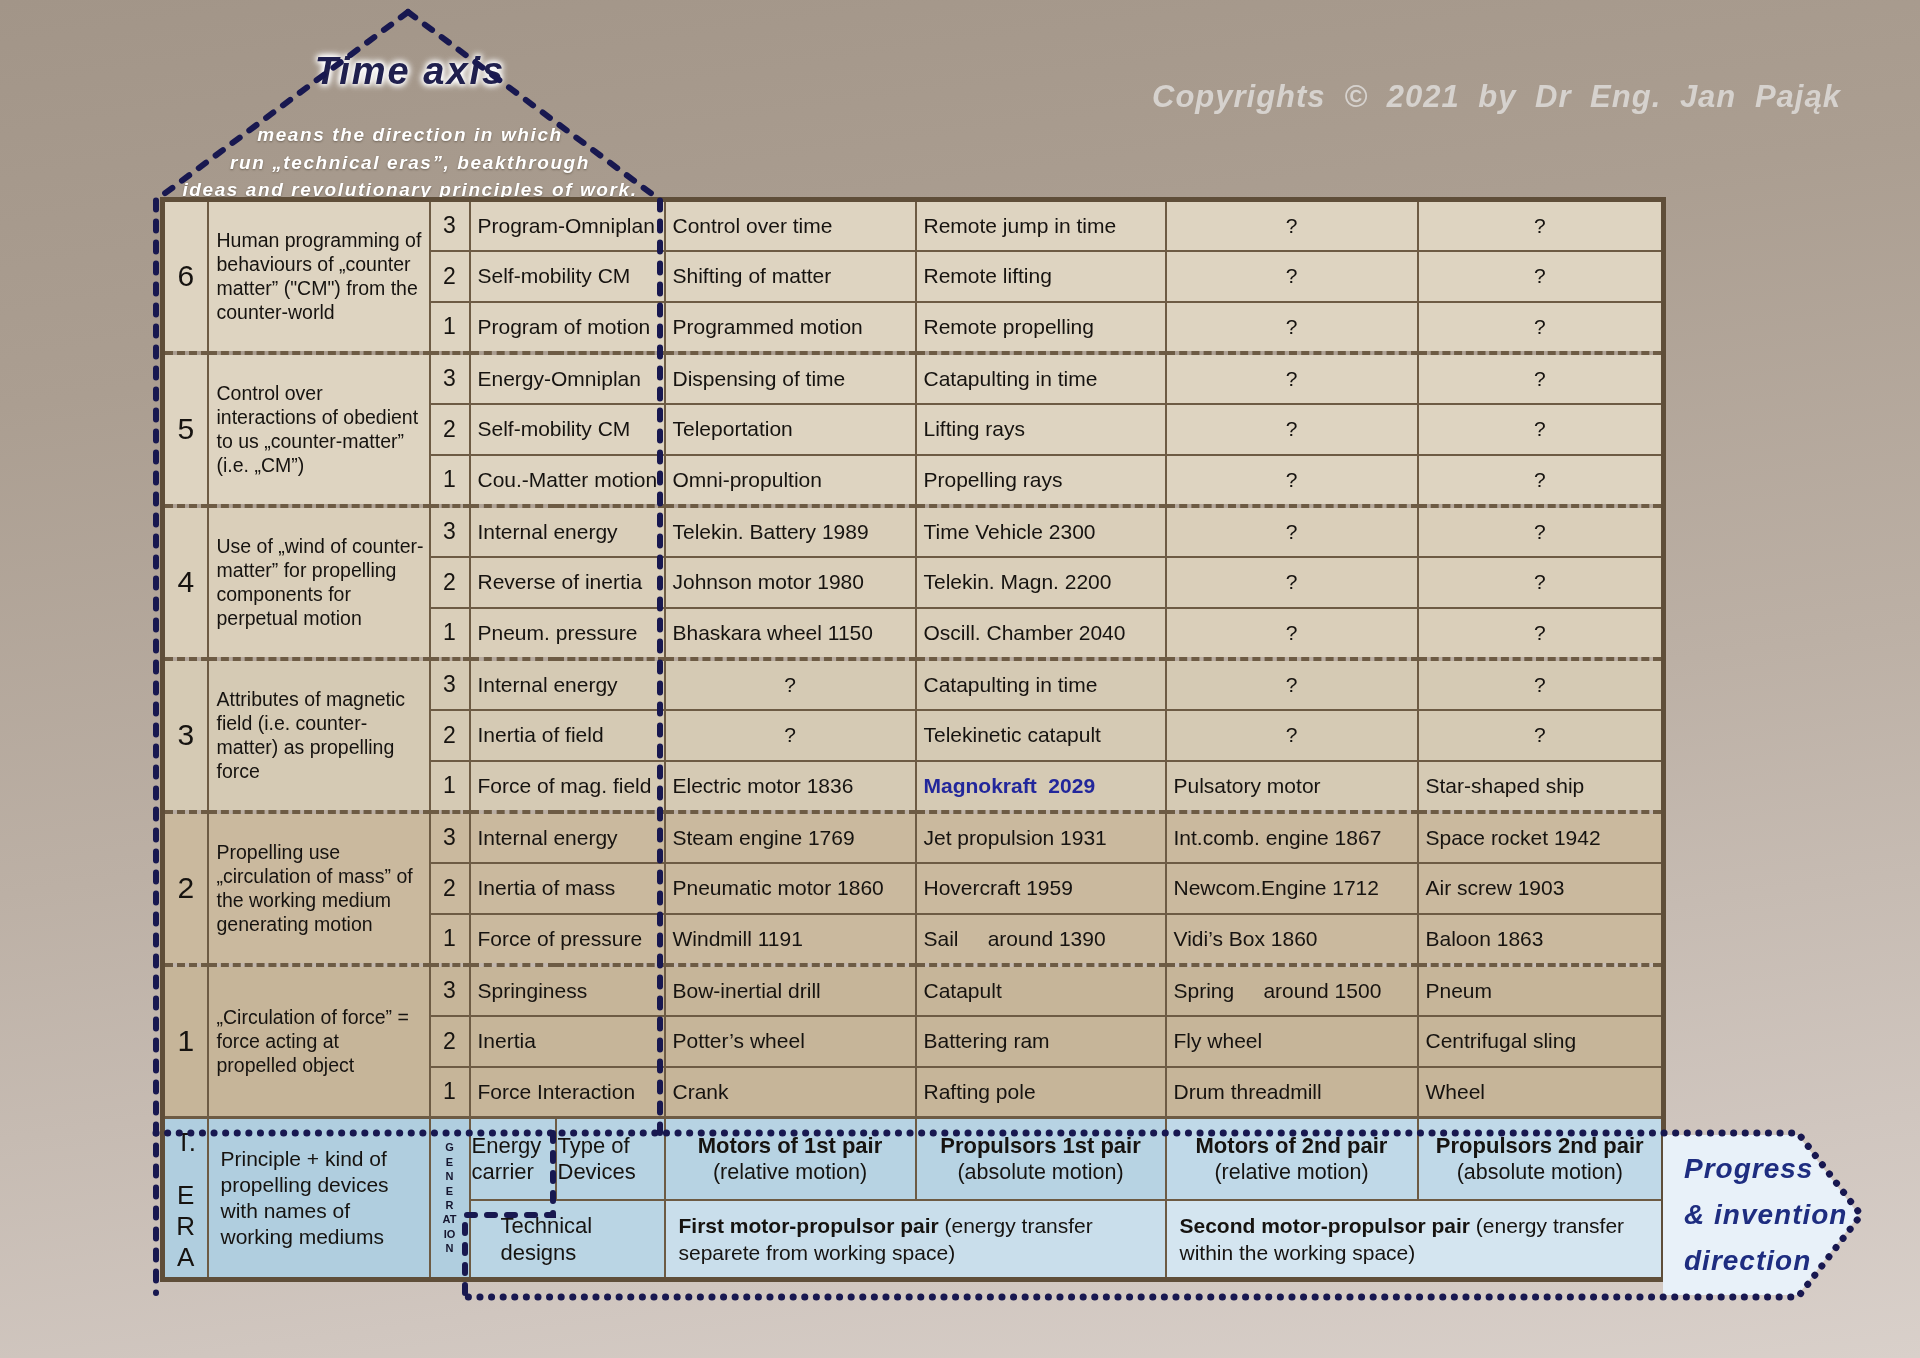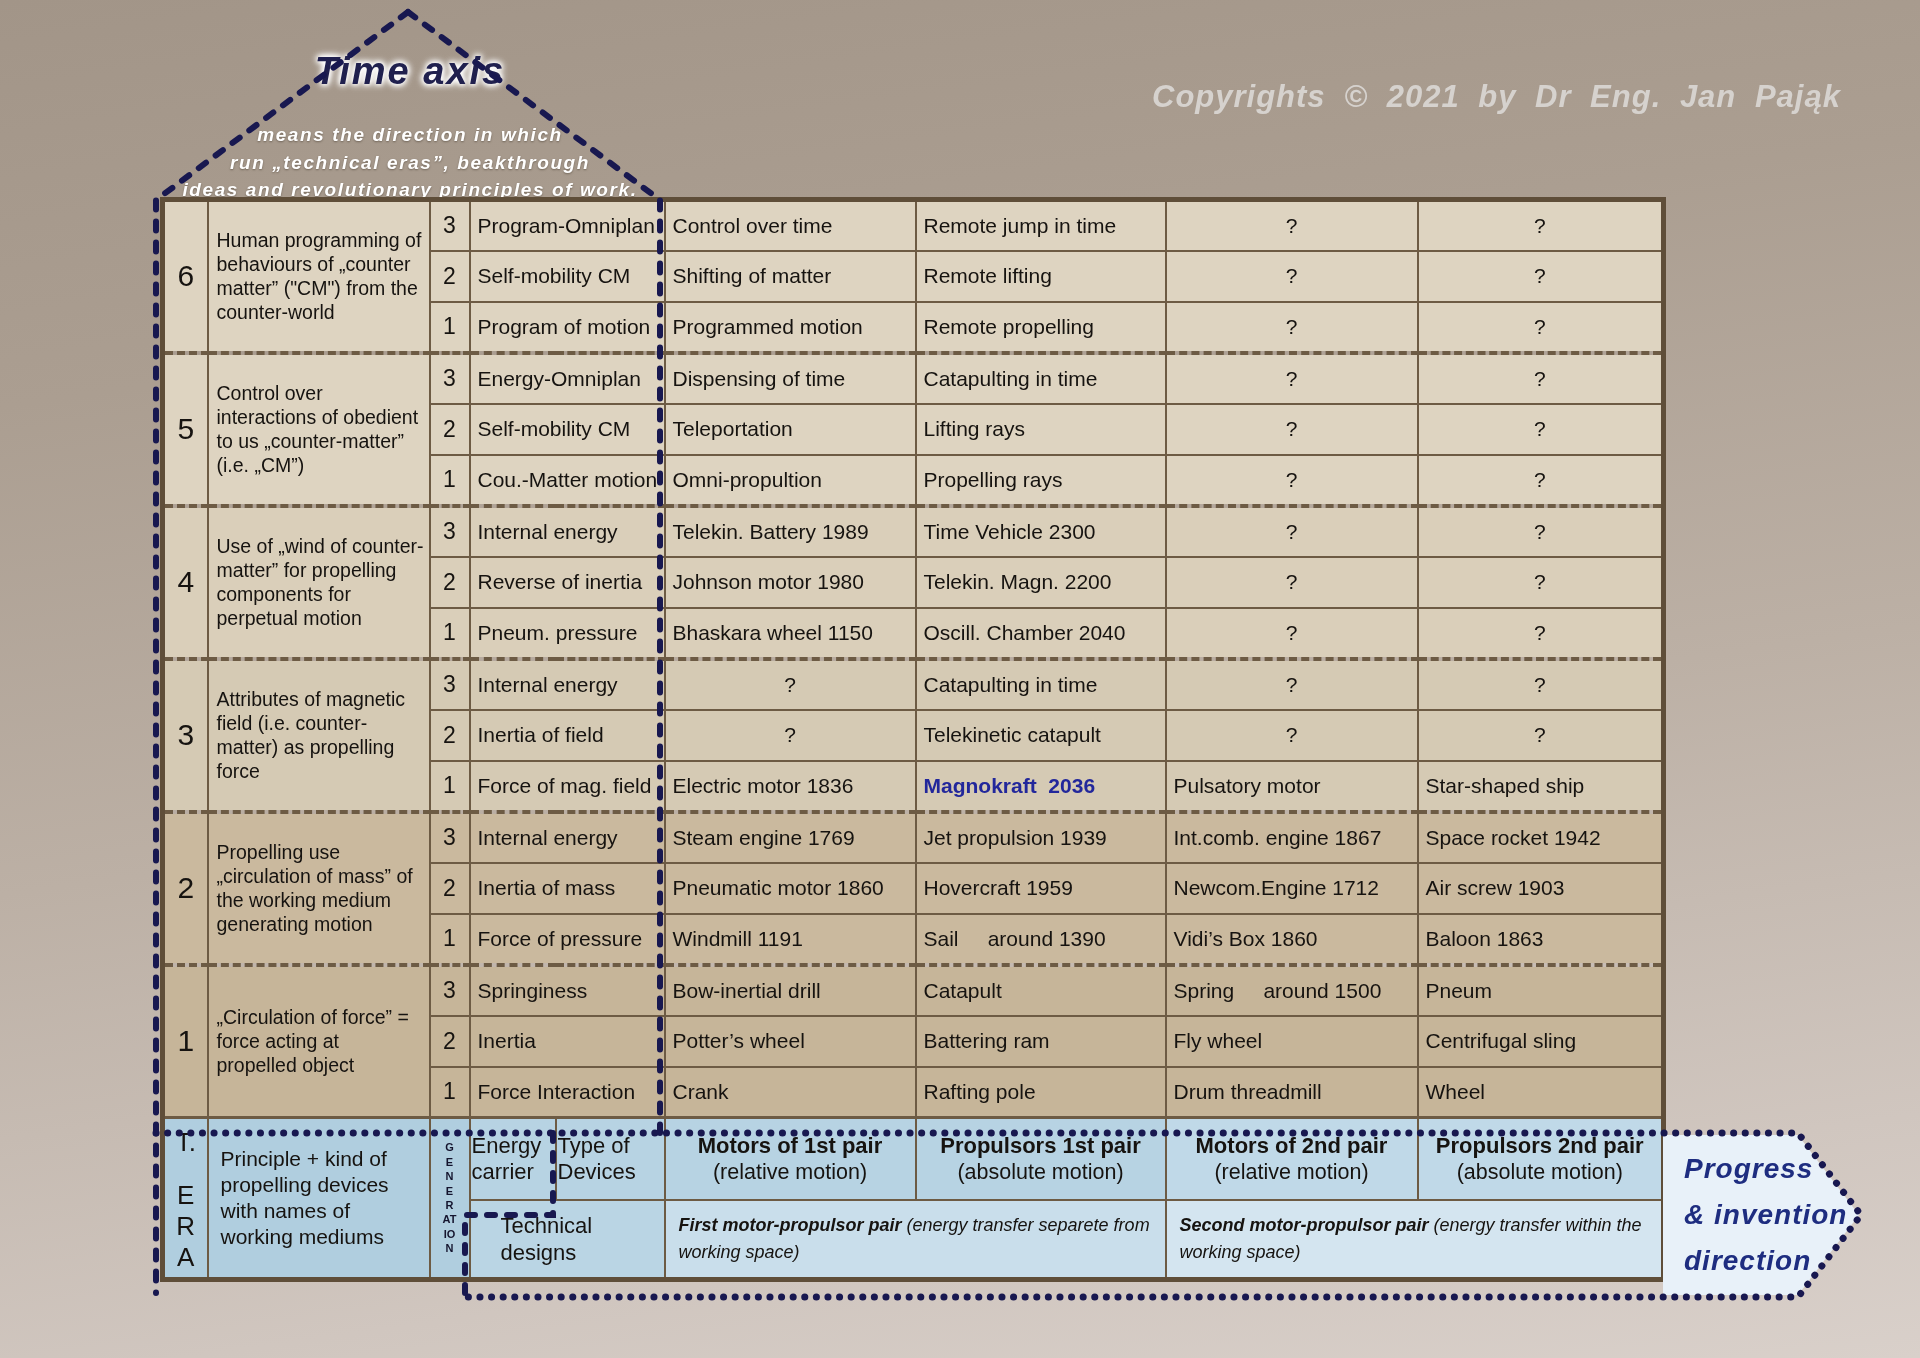--- a/index.html
+++ b/index.html
@@ -57,21 +57,21 @@
   td.genv{padding:0;}
   .vword{width:14px; margin:16px auto; font-size:11px; font-weight:bold; line-height:14.4px;
          word-break:break-all; text-align:center; color:#14142e;}
   td.bh{background:#b7d3e3; text-align:center; font-size:21.5px; line-height:26px;}
   td.bh .bh-t{font-weight:bold; font-size:22px;}
   td.bh2{background:#c0d9e8;}
   td.bh-sm{background:#b7d3e3; text-align:left; font-size:22px; line-height:26px;}
   td.energy-a{border-bottom-width:0; border-right-width:0;}
   td.type-b{border-left-width:0;}
   td.tech{background:#bad5e4; font-size:22px; line-height:27px; padding-left:30px; border-top-width:0;}
-  td.pairrow{font-size:18px; font-style:italic; line-height:27px; padding:0 6px 0 13px;}
+  td.pairrow{font-size:21px; line-height:27px; padding:0 6px 0 13px;}
   td.pr1{background:#c9deeb;}
   td.pr2{background:#d4e5f0;}
   .pb{font-weight:bold;}
   
   svg.overlay{position:absolute; left:0; top:0; pointer-events:none;}
   .progress{
     position:absolute; left:1684px; top:1146px;
     font-size:28px; font-weight:bold; font-style:italic; color:#1e2d80;
     line-height:46px; letter-spacing:1px;
   }
@@ -200,32 +200,32 @@
       <td class="cell" colspan="2">Inertia of field</td>
       <td class="cell centered">?</td>
       <td class="cell">Telekinetic catapult</td>
       <td class="cell centered">?</td>
       <td class="cell centered">?</td>
     </tr>
     <tr class="data e3">
       <td class="gen">1</td>
       <td class="cell" colspan="2">Force of mag. field</td>
       <td class="cell">Electric motor 1836</td>
-      <td class="cell hl-blue">Magnokraft  2036</td>
+      <td class="cell hl-blue">Magnokraft  2029</td>
       <td class="cell">Pulsatory motor</td>
       <td class="cell">Star-shaped ship</td>
     </tr>
 
     <tr class="data e4 era-sep">
       <td class="era-num" rowspan="3">2</td>
       <td class="era-desc" rowspan="3">Propelling use „circulation of mass” of the working medium generating motion</td>
       <td class="gen">3</td>
       <td class="cell" colspan="2">Internal energy</td>
       <td class="cell">Steam engine 1769</td>
-      <td class="cell">Jet propulsion 1939</td>
+      <td class="cell">Jet propulsion 1931</td>
       <td class="cell">Int.comb. engine 1867</td>
       <td class="cell">Space rocket 1942</td>
     </tr>
     <tr class="data e4">
       <td class="gen">2</td>
       <td class="cell" colspan="2">Inertia of mass</td>
       <td class="cell">Pneumatic motor 1860</td>
       <td class="cell">Hovercraft 1959</td>
       <td class="cell">Newcom.Engine 1712</td>
       <td class="cell">Air screw 1903</td>

